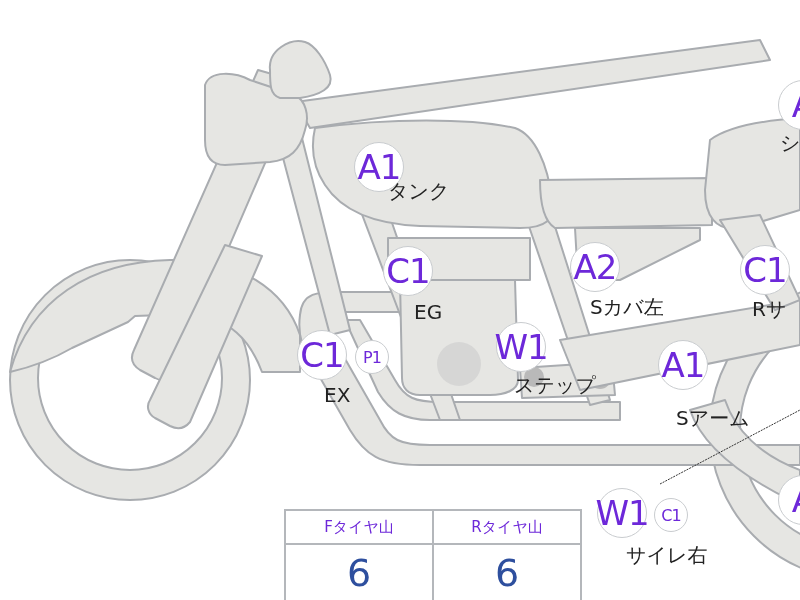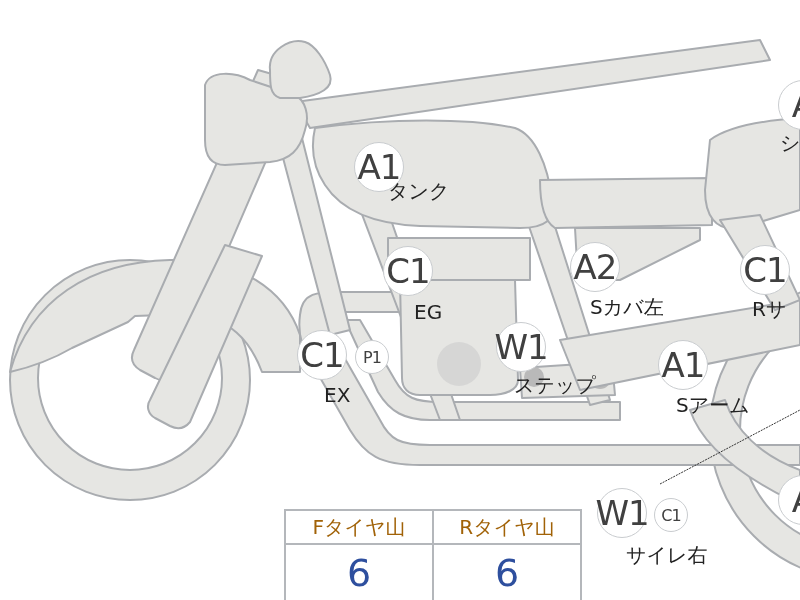--- a/index.html
+++ b/index.html
@@ -7,39 +7,39 @@
       width: 800px; height: 600px; overflow: hidden; position: relative;
       background: #ffffff;
       font-family: "DejaVu Sans", sans-serif;
     }
     svg.bike { position: absolute; left: 0; top: 0; }
     .part { fill: #e6e6e3; stroke: #a9acb0; stroke-width: 2; stroke-linejoin: round; }
     .hole { fill: #ffffff; stroke: #a9acb0; stroke-width: 2; }
     .badge {
       position: absolute; border-radius: 50%;
       background: #ffffff; border: 1.5px solid #c9cccf;
-      color: #404040; display: flex; align-items: center; justify-content: center;
+      color: #6d28d9; display: flex; align-items: center; justify-content: center;
       box-sizing: border-box; letter-spacing: -1px;
       font-family: "DejaVu Sans", sans-serif;
     }
     .badge.big { width: 50px; height: 50px; font-size: 34px; }
     .badge.small { width: 34px; height: 34px; font-size: 16px; }
     .label {
       position: absolute; color: #222; font-size: 20px; white-space: nowrap;
       font-family: "DejaVu Sans", sans-serif;
     }
     .tire-table {
       position: absolute; left: 284px; top: 509px; width: 298px; height: 91px;
       border-collapse: collapse; table-layout: fixed;
       font-family: "DejaVu Sans", sans-serif;
     }
     .tire-table th, .tire-table td {
       border: 2px solid #b4b7bb; text-align: center; padding: 0;
     }
-    .tire-table th { height: 32px; font-weight: normal; font-size: 20px; color: #a16207; }
+    .tire-table th { height: 32px; font-weight: normal; font-size: 15px; color: #6d28d9; }
     .tire-table td { height: 55px; font-size: 38px; color: #2e4f9e; }
   </style>
 </head>
 <body>
 
 <svg class="bike" width="800" height="600" viewBox="0 0 800 600">
 
   <g>
     <circle class="part" cx="130" cy="380" r="120"></circle>
     <circle class="hole" cx="130" cy="378" r="92"></circle>
@@ -108,21 +108,21 @@
 <div class="label" style="left:780px;top:130px;">シ</div>
 
 <div class="badge big" style="left:297px;top:330px;">C1</div>
 <div class="badge small" style="left:355px;top:340px;">P1</div>
 <div class="label" style="left:324px;top:383px;">EX</div>
 
 <div class="badge big" style="left:496px;top:322px;">W1</div>
 <div class="label" style="left:514px;top:372px;">ステップ</div>
 
 <div class="badge big" style="left:658px;top:340px;">A1</div>
-<div class="label" style="left:676px;top:392px;">Sアーム</div>
+<div class="label" style="left:676px;top:405px;">Sアーム</div>
 
 <div class="badge big" style="left:597px;top:488px;">W1</div>
 <div class="badge small" style="left:654px;top:498px;">C1</div>
 <div class="label" style="left:626px;top:542px;">サイレ右</div>
 
 <div class="badge big" style="left:778px;top:475px;">A</div>
 
 <table class="tire-table">
   <tbody>
       <tr>

